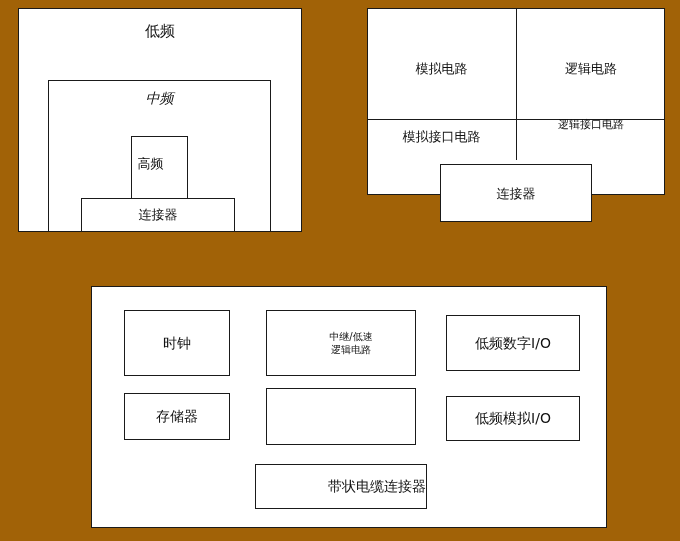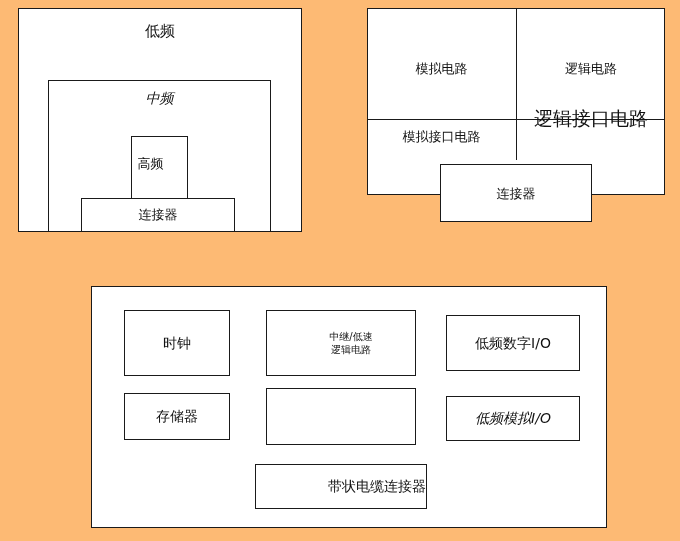--- a/index.html
+++ b/index.html
@@ -4,21 +4,21 @@
 <style>
   html, body {
     margin: 0;
     padding: 0;
     background: #ffffff;
   }
   #canvas {
     position: relative;
     width: 680px;
     height: 541px;
-    background: #fdba74;
+    background: #a16207;
     font-family: "DejaVu Sans", "Liberation Sans", sans-serif;
     overflow: hidden;
   }
   .box {
     position: absolute;
     box-sizing: border-box;
     border: 1.6px solid #1a1a1a;
     background: #ffffff;
   }
   .lbl {
@@ -44,38 +44,38 @@
   #figA-conn-lbl  { left: 81px;  top: 203px; width: 154px; height: 24px; font-size: 13px; }
 
   
   #figB-outer   { left: 367px; top: 8px;   width: 298px; height: 187px; }
   #figB-vdiv    { left: 516px; top: 8px;   width: 0;     height: 152px; border-left: 1.6px solid #1a1a1a; border-top: none; border-right: none; border-bottom: none; }
   #figB-hdiv    { left: 367px; top: 119px; width: 298px; height: 0; border-top: 1.6px solid #1a1a1a; border-left: none; border-right: none; border-bottom: none; }
   #figB-conn    { left: 440px; top: 164px; width: 152px; height: 58px; }
   #figB-analog-lbl  { left: 367px; top: 57px;  width: 149px; height: 24px; font-size: 13px; }
   #figB-logic-lbl   { left: 517px; top: 57px;  width: 148px; height: 24px; font-size: 13px; }
   #figB-aif-lbl     { left: 367px; top: 126px; width: 149px; height: 22px; font-size: 13px; }
-  #figB-lif-lbl     { left: 517px; top: 108px; width: 148px; height: 22px; font-size: 19px; }
+  #figB-lif-lbl     { left: 517px; top: 114px; width: 148px; height: 22px; font-size: 11px; }
   #figB-conn-lbl    { left: 440px; top: 182px; width: 152px; height: 24px; font-size: 13px; }
 
   
   #figC-outer   { left: 91px;  top: 286px; width: 516px; height: 242px; }
   #figC-b1      { left: 124px; top: 310px; width: 106px; height: 66px; }
   #figC-b2      { left: 266px; top: 310px; width: 150px; height: 66px; }
   #figC-b3      { left: 446px; top: 315px; width: 134px; height: 56px; }
   #figC-b4      { left: 124px; top: 393px; width: 106px; height: 47px; }
   #figC-b5      { left: 266px; top: 388px; width: 150px; height: 57px; }
   #figC-b6      { left: 446px; top: 396px; width: 134px; height: 45px; }
   #figC-b7      { left: 255px; top: 464px; width: 172px; height: 45px; }
   #figC-b1-lbl  { left: 124px; top: 310px; width: 106px; height: 66px; font-size: 14px; }
   #figC-b2-lbl  { left: 266px; top: 310px; width: 150px; height: 66px; font-size: 10px; padding-left: 20px; }
   #figC-b3-lbl  { left: 446px; top: 315px; width: 134px; height: 56px; font-size: 14px; }
   #figC-b4-lbl  { left: 124px; top: 393px; width: 106px; height: 47px; font-size: 14px; }
   #figC-b5-lbl  { left: 266px; top: 388px; width: 150px; height: 57px; font-size: 14px; }
-  #figC-b6-lbl  { left: 446px; top: 396px; width: 134px; height: 45px; font-size: 14px; font-style: italic; }
+  #figC-b6-lbl  { left: 446px; top: 396px; width: 134px; height: 45px; font-size: 14px; }
   #figC-b7-lbl  { left: 255px; top: 464px; width: 172px; height: 45px; font-size: 14px; margin-left: 36px; }
 </style>
 </head>
 <body>
 
 <div id="canvas">
 
   <div class="box" id="figA-outer"></div>
   <div class="box" id="figA-mid"></div>
   <div class="box" id="figA-high"></div>

